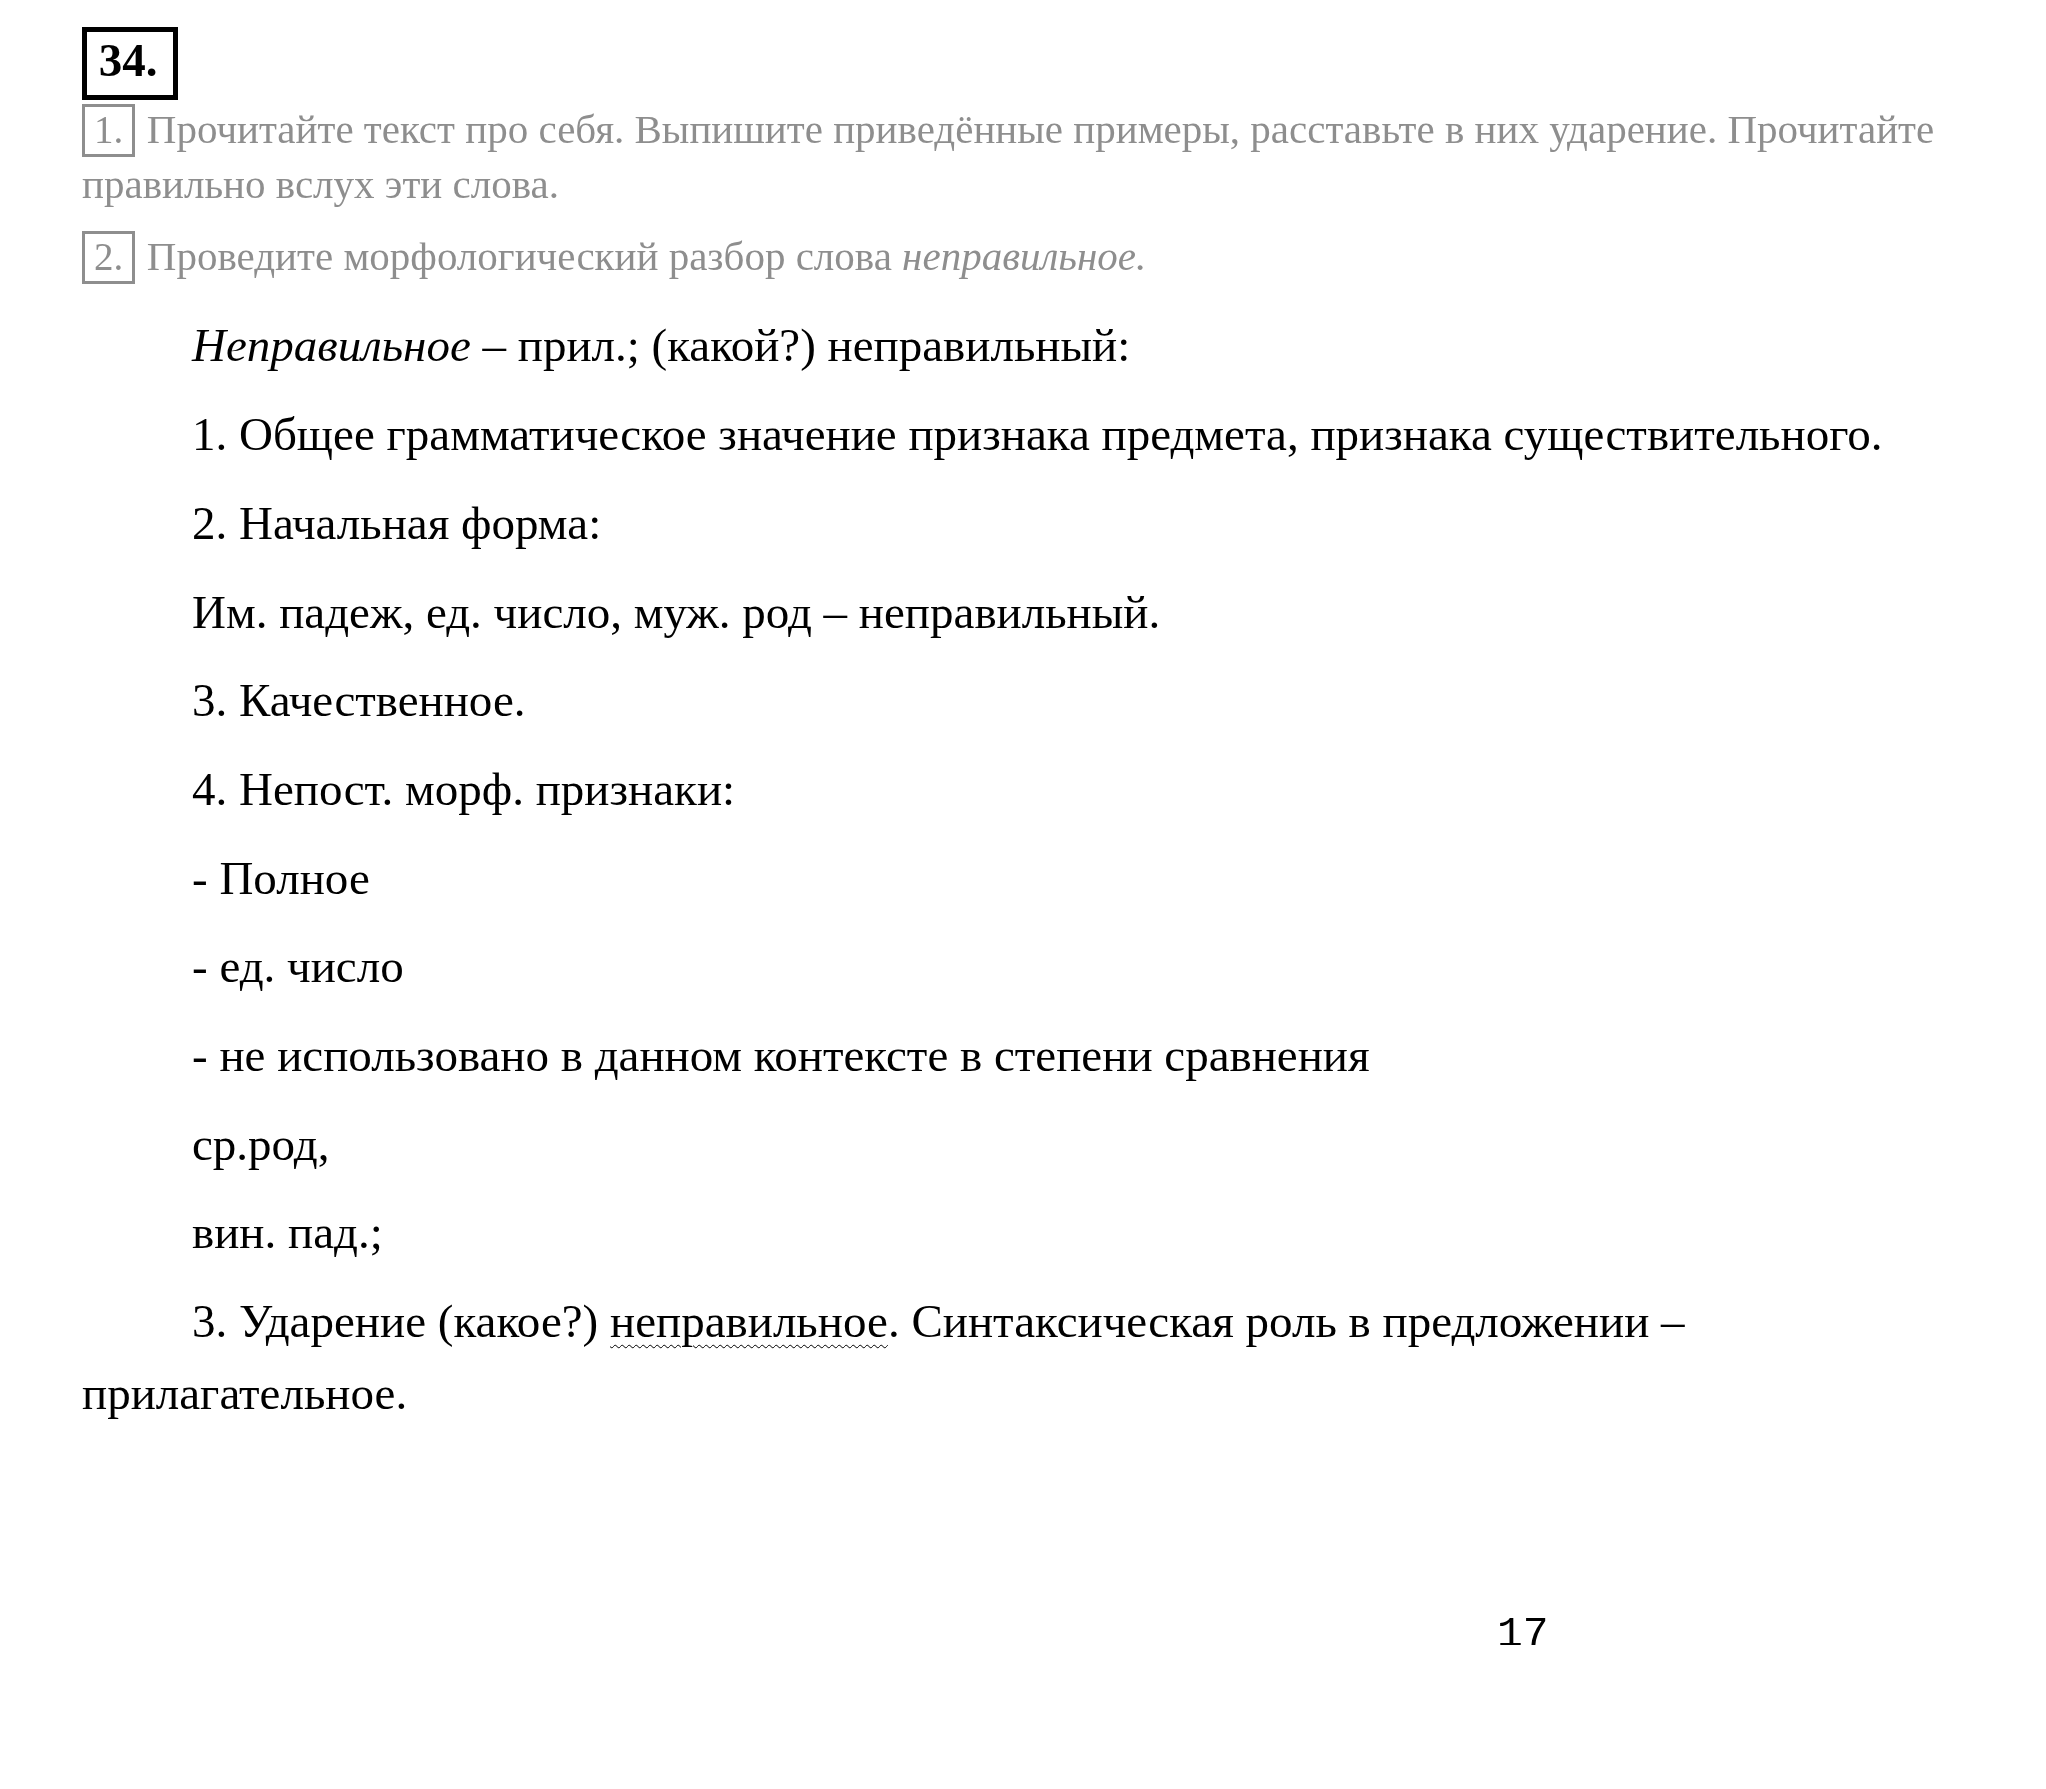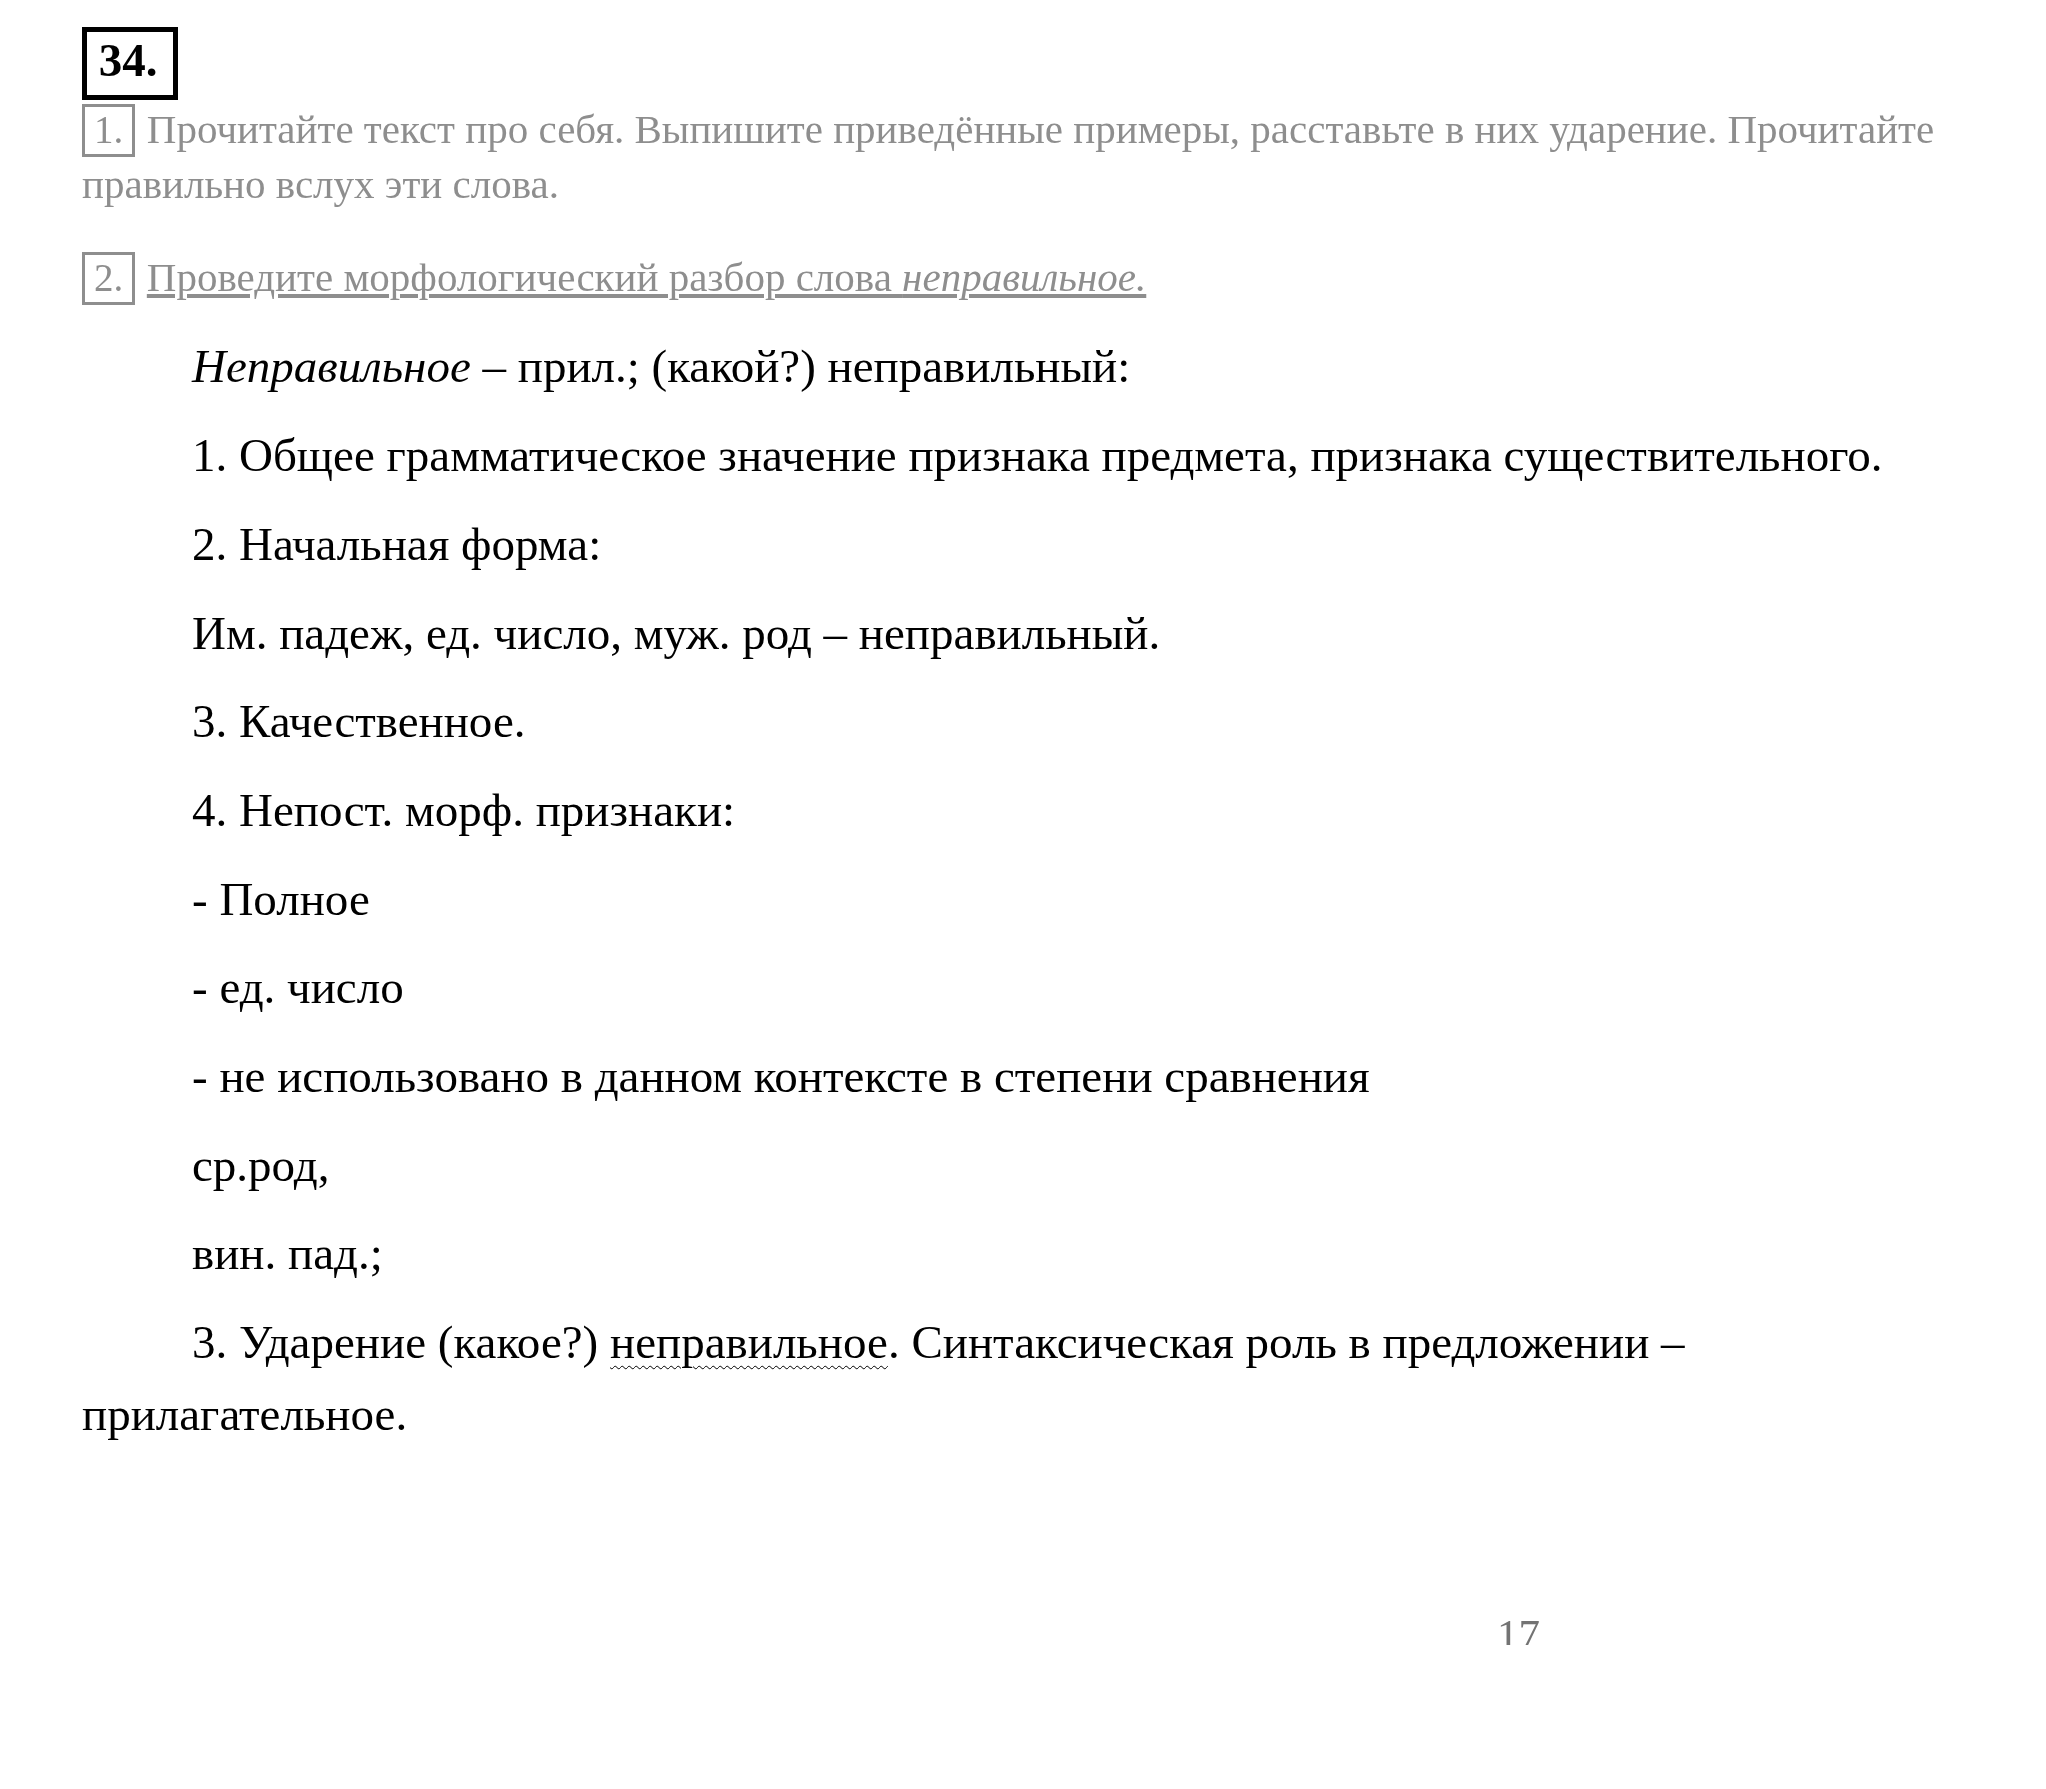--- a/index.html
+++ b/index.html
@@ -29,21 +29,21 @@
     font-size: 47px;
     line-height: 57px;
   }
   .task-instruction {
     color: #8e8e8e;
     font-size: 41px;
     line-height: 55px;
     margin: 0;
   }
   .instr1 { margin-top: 2px; }
-  .instr2 { margin-top: 38px; text-decoration: underline; }
+  .instr2 { margin-top: 17px; }
   .num-box {
     display: inline-block;
     border: 3.9px solid #8e8e8e;
     padding: 0 8.9px 2px 8.9px;
     font-size: 39px;
     line-height: 45px;
     margin-right: 11.8px;
   }
   .words-para {
     font-size: 47px;
@@ -68,21 +68,22 @@
   }
   .page-number {
     position: absolute;
     left: 1497px;
     top: 1612px;
     width: 89px;
     height: 33px;
     overflow: hidden;
     font-size: 43px;
     line-height: 45px;
-    color: #737373;
+    color: #000000;
+    font-family: Liberation Mono, monospace;
   }
 </style>
 </head>
 <body>
 
 <div class="page">
 
   <div class="ex-num-box">34.</div>
 
   <p class="task-instruction instr1"><span class="num-box">1.</span><span>Прочитайте текст про себя. Выпишите приведённые примеры, расставьте в них ударение. Прочитайте правильно вслух эти слова.</span></p>

